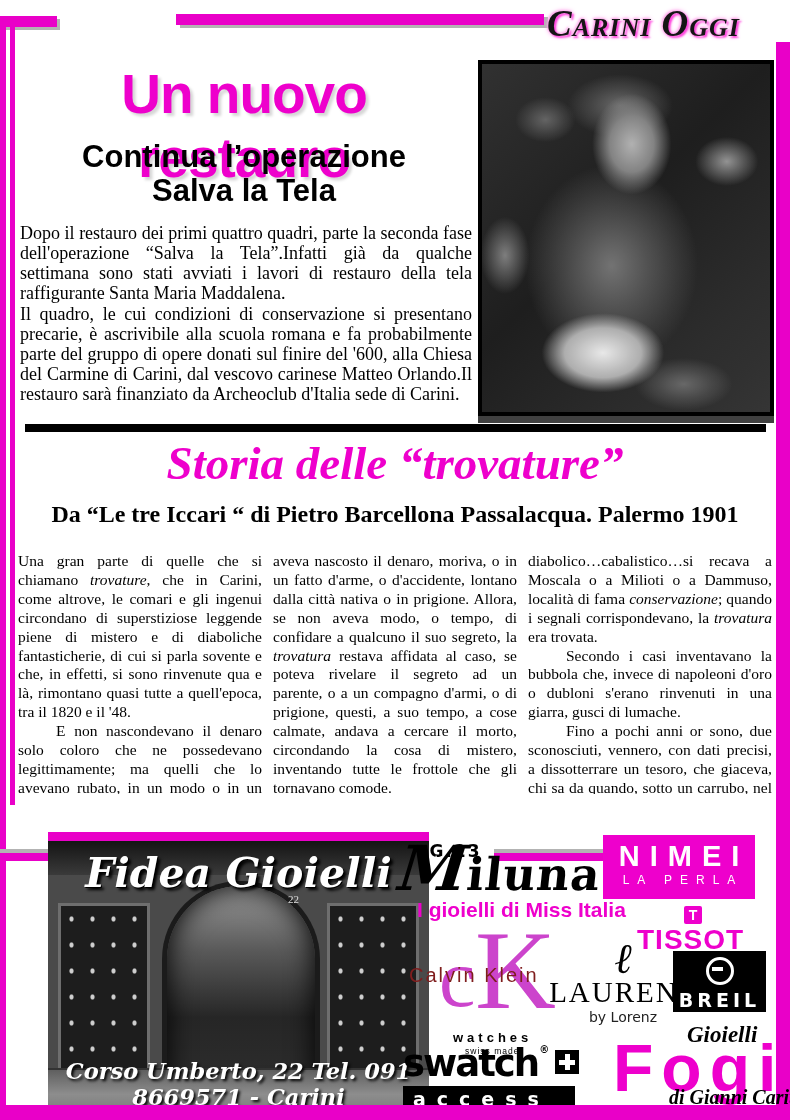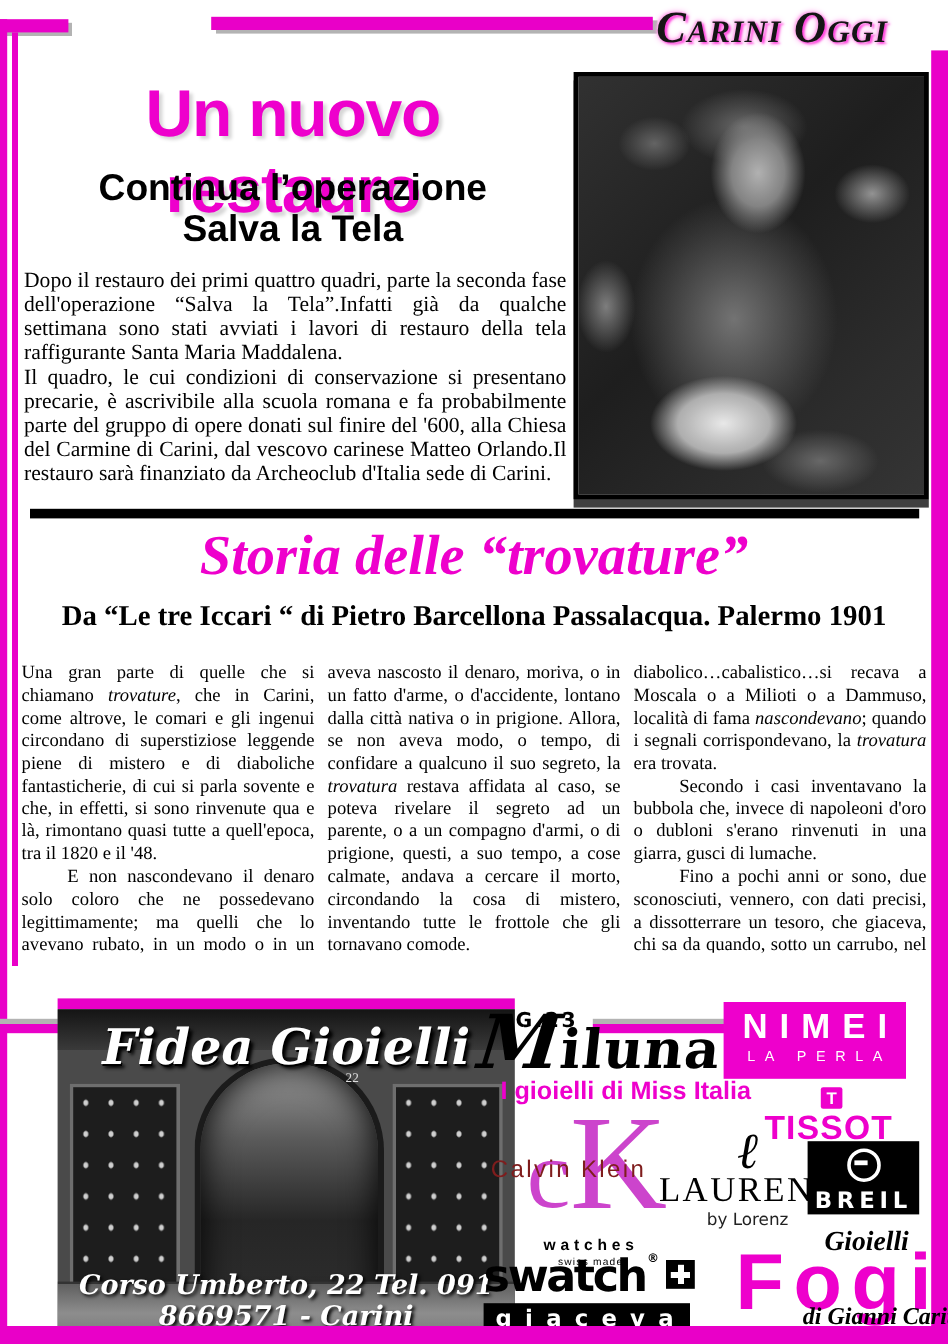--- a/index.html
+++ b/index.html
@@ -156,21 +156,21 @@
   <div class="a2-sub">Da “Le tre Iccari “ di Pietro Barcellona Passalacqua. Palermo 1901</div>
   <div class="a2-cols">
     <div class="a2-col">
         <p>Una gran parte di quelle che si chiamano <i>trovature</i>, che in Carini, come altrove, le comari e gli ingenui circondano di superstiziose leggende piene di mistero e di diaboliche fantasticherie, di cui si parla sovente e che, in effetti, si sono rinvenute qua e là, rimontano quasi tutte a quell'epoca, tra il 1820 e il '48.</p>
         <p class="ind">E non nascondevano il denaro solo coloro che ne possedevano legittimamente; ma quelli che lo avevano rubato, in un modo o in un altro, lo nascondevano lo stesso.</p>
       </div>
     <div class="a2-col">
         <p>aveva nascosto il denaro, moriva, o in un fatto d'arme, o d'accidente, lontano dalla città nativa o in prigione. Allora, se non aveva modo, o tempo, di confidare a qualcuno il suo segreto, la <i>trovatura</i> restava affidata al caso, se poteva rivelare il segreto ad un parente, o a un compagno d'armi, o di prigione, questi, a suo tempo, a cose calmate, andava a cercare il morto, circondando la cosa di mistero, inventando tutte le frottole che gli tornavano comode.</p>
       </div>
     <div class="a2-col">
-        <p>diabolico…cabalistico…si recava a Moscala o a Milioti o a Dammuso, località di fama <i>nascondevano</i>; quando i segnali corrispondevano, la <i>trovatura</i> era trovata.</p>
+        <p>diabolico…cabalistico…si recava a Moscala o a Milioti o a Dammuso, località di fama <i>conservazione</i>; quando i segnali corrispondevano, la <i>trovatura</i> era trovata.</p>
         <p class="ind">Secondo i casi inventavano la bubbola che, invece di napoleoni d'oro o dubloni s'erano rinvenuti in una giarra, gusci di lumache.</p>
         <p class="ind">Fino a pochi anni or sono, due sconosciuti, vennero, con dati precisi, a dissotterrare un tesoro, che giaceva, chi sa da quando, sotto un carrubo, nel fondo oggi posseduto dall'avvocato Guarino.</p>
       </div>
   </div>
 
   <div class="pfooter">
     <div class="fbar"></div>
     <div class="ftext">MAGGIO 02 - PAG.23</div>
     <div class="fbar"></div>
   </div>
@@ -221,21 +221,21 @@
       <span class="breil-ring"></span>
       <div class="breil-name">BREIL</div>
     </div>
 
     <div class="swatch">
       <div class="swatch-line">
         <span>swatch</span>
           <span class="swatch-r">®</span>
           <span class="swiss-cross"></span>
       </div>
-      <div class="swatch-access">giaceva</div>
+      <div class="swatch-access">access</div>
     </div>
 
     <div class="fogi">
       <div class="fogi-gioielli">Gioielli</div>
       <div class="fogi-name">Fogi</div>
       <div class="fogi-by">di Gianni Carità</div>
     </div>
   </div>
 
   <div class="bar bar-bottom"></div>

